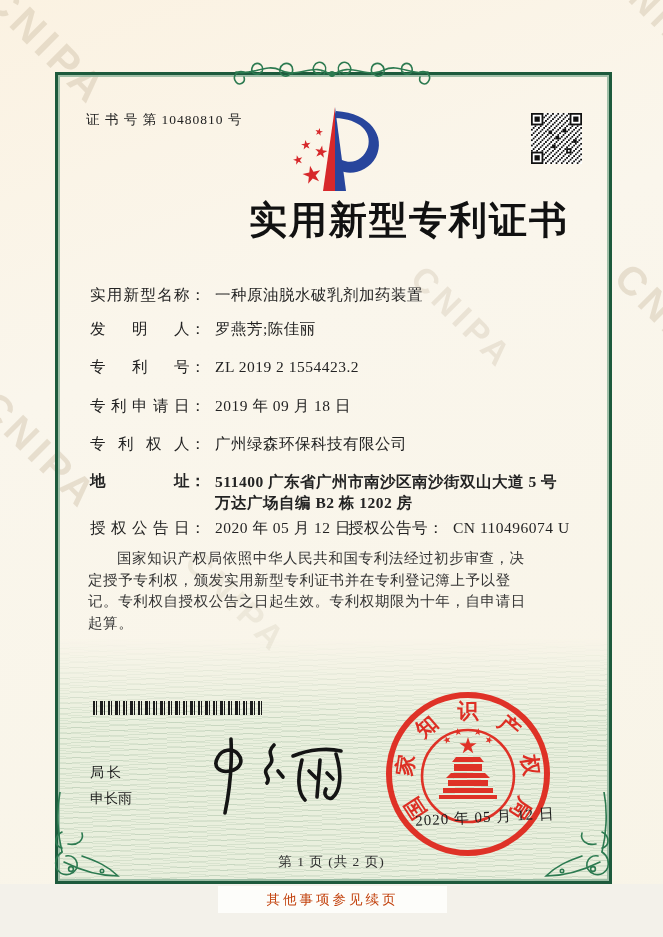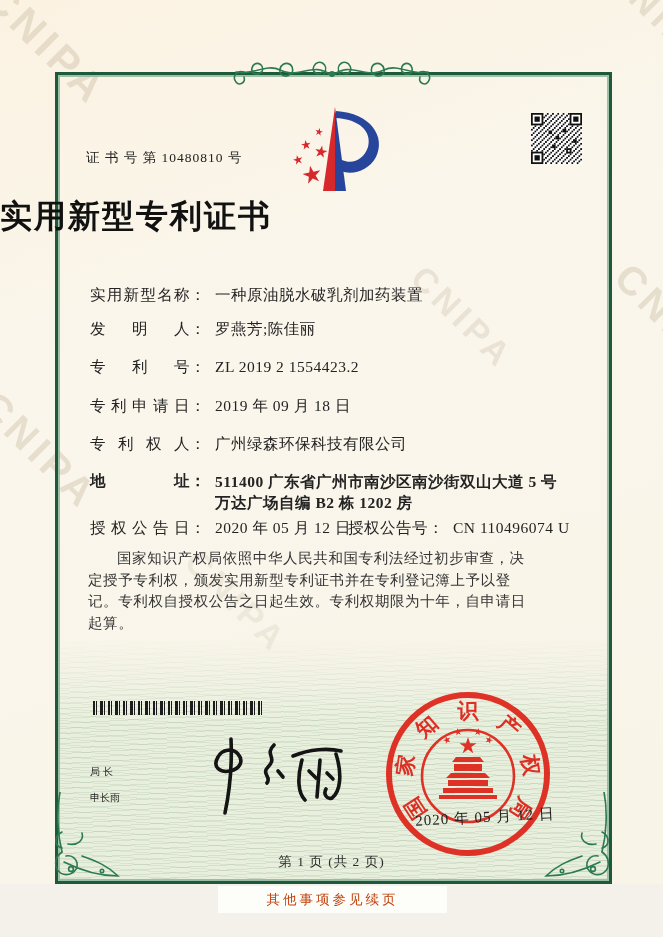--- a/index.html
+++ b/index.html
@@ -26,43 +26,43 @@
     background:
       repeating-linear-gradient(177deg, rgba(108,148,114,0.16) 0 1px, rgba(0,0,0,0) 1px 5px),
       repeating-linear-gradient(184deg, rgba(108,148,114,0.13) 0 1px, rgba(0,0,0,0) 1px 6px),
       #e9efdd;
     -webkit-mask-image:linear-gradient(180deg,transparent 0,#000 85px);
             mask-image:linear-gradient(180deg,transparent 0,#000 85px);
   }
   .below-band{left:0;top:884px;width:663px;height:53px;background:#f3f1ea;}
   .note-band{left:218px;top:886px;width:229px;height:27px;background:#fdfdfa;}
   
-  .cert-no{left:86px;top:111px;font-size:13.5px;letter-spacing:1px;color:#222;margin-top:38px;}
+  .cert-no{left:86px;top:111px;font-size:13.5px;letter-spacing:1px;color:#222;}
   .title{
-    left:0;top:195px;width:569px;text-align:left;
-    font-size:32px;font-weight:700;letter-spacing:2px;color:#111;
+    left:0;top:195px;width:569px;text-align:right;
+    font-size:38px;font-weight:700;letter-spacing:2px;color:#111;
   }
   
   .row{position:absolute;left:90px;font-size:15.5px;color:#232323;letter-spacing:0.5px;white-space:nowrap;}
   .flabel{display:inline-block;width:100px;text-align:justify;text-align-last:justify;}
   .flabel.small{width:80px;padding-left:10px;}
   .fvalue{margin-left:9px;}
   .fvalue.wrap{display:inline-block;width:345px;white-space:normal;vertical-align:top;line-height:21px;}
   
   .paras{left:88px;top:548px;width:442px;font-size:14.5px;line-height:21.5px;color:#333;letter-spacing:0.6px;}
   .paras p{margin:0;text-indent:2em;}
   
   .barcode{
     left:93px;top:701px;width:169px;height:14px;
     background:repeating-linear-gradient(90deg,
       #1c1c1c 0 2px,transparent 2px 3px,#1c1c1c 3px 4px,transparent 4px 7px,
       #1c1c1c 7px 10px,transparent 10px 11px,#1c1c1c 11px 12px,transparent 12px 15px);
   }
   .director{left:90px;top:759px;font-family:"Liberation Sans","DejaVu Sans",sans-serif;
-    font-size:10px;color:#1b1b1b;line-height:26px;}
+    font-size:14px;color:#1b1b1b;line-height:26px;}
   .director .t{letter-spacing:3px;}
   .seal-date{
     left:404px;top:808px;width:162px;text-align:center;
     font-size:15px;color:#1d1d1d;letter-spacing:1px;transform:rotate(-3deg);white-space:nowrap;
   }
   .page-num{left:0;top:853px;width:663px;text-align:center;font-size:13.5px;color:#2d2d2d;letter-spacing:1px;}
   .continuation{left:218px;top:891px;width:229px;text-align:center;font-size:13.5px;color:#c2410c;letter-spacing:3px;}
   svg{display:block;}
 </style>
 </head>

